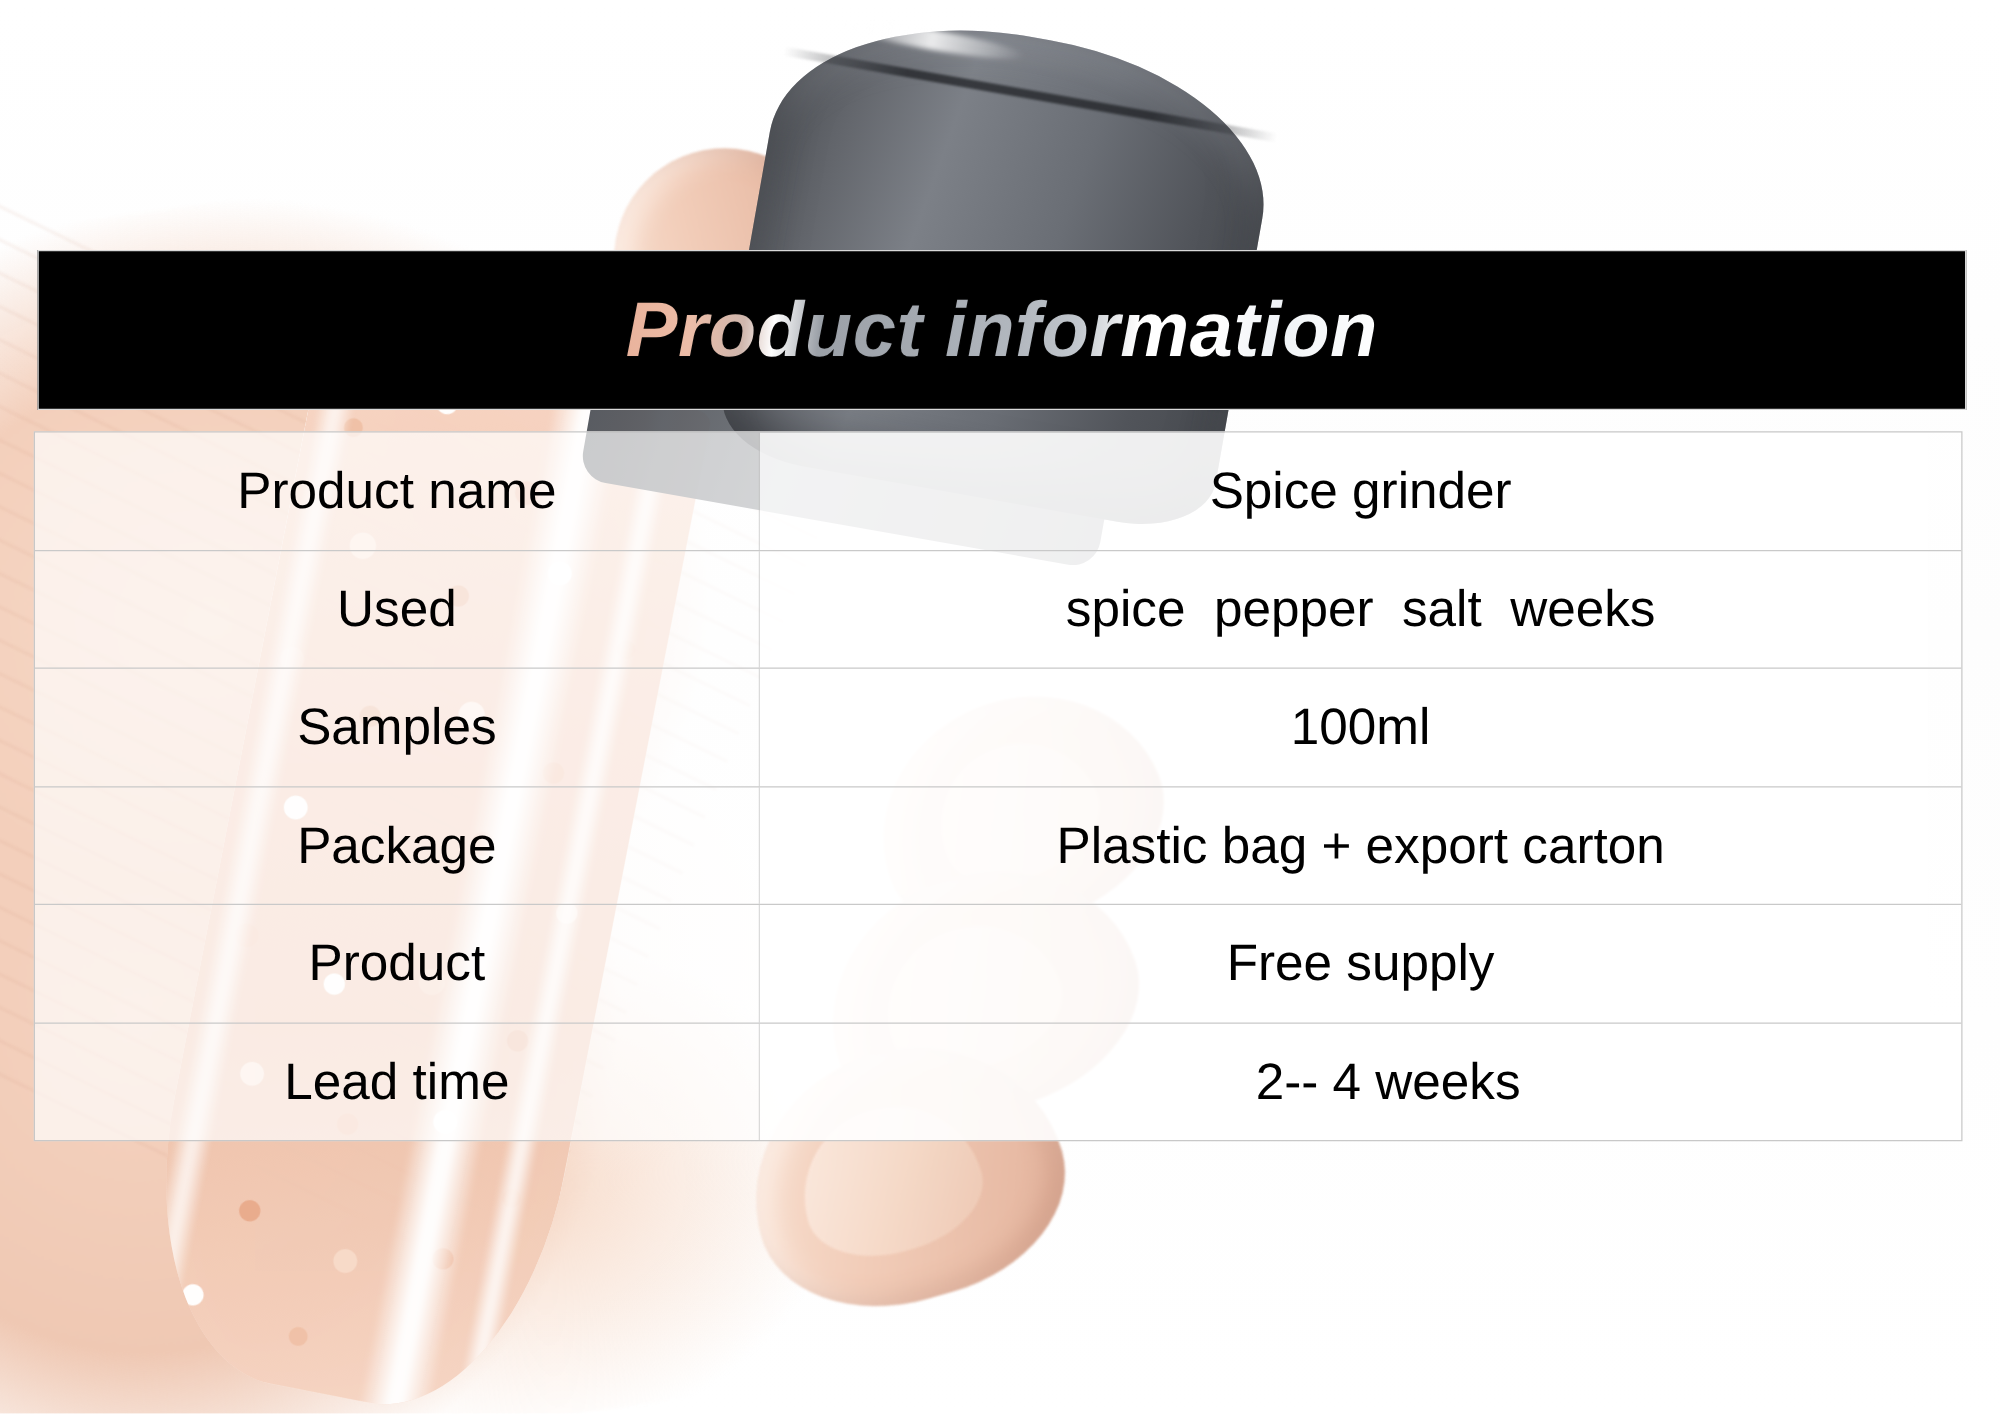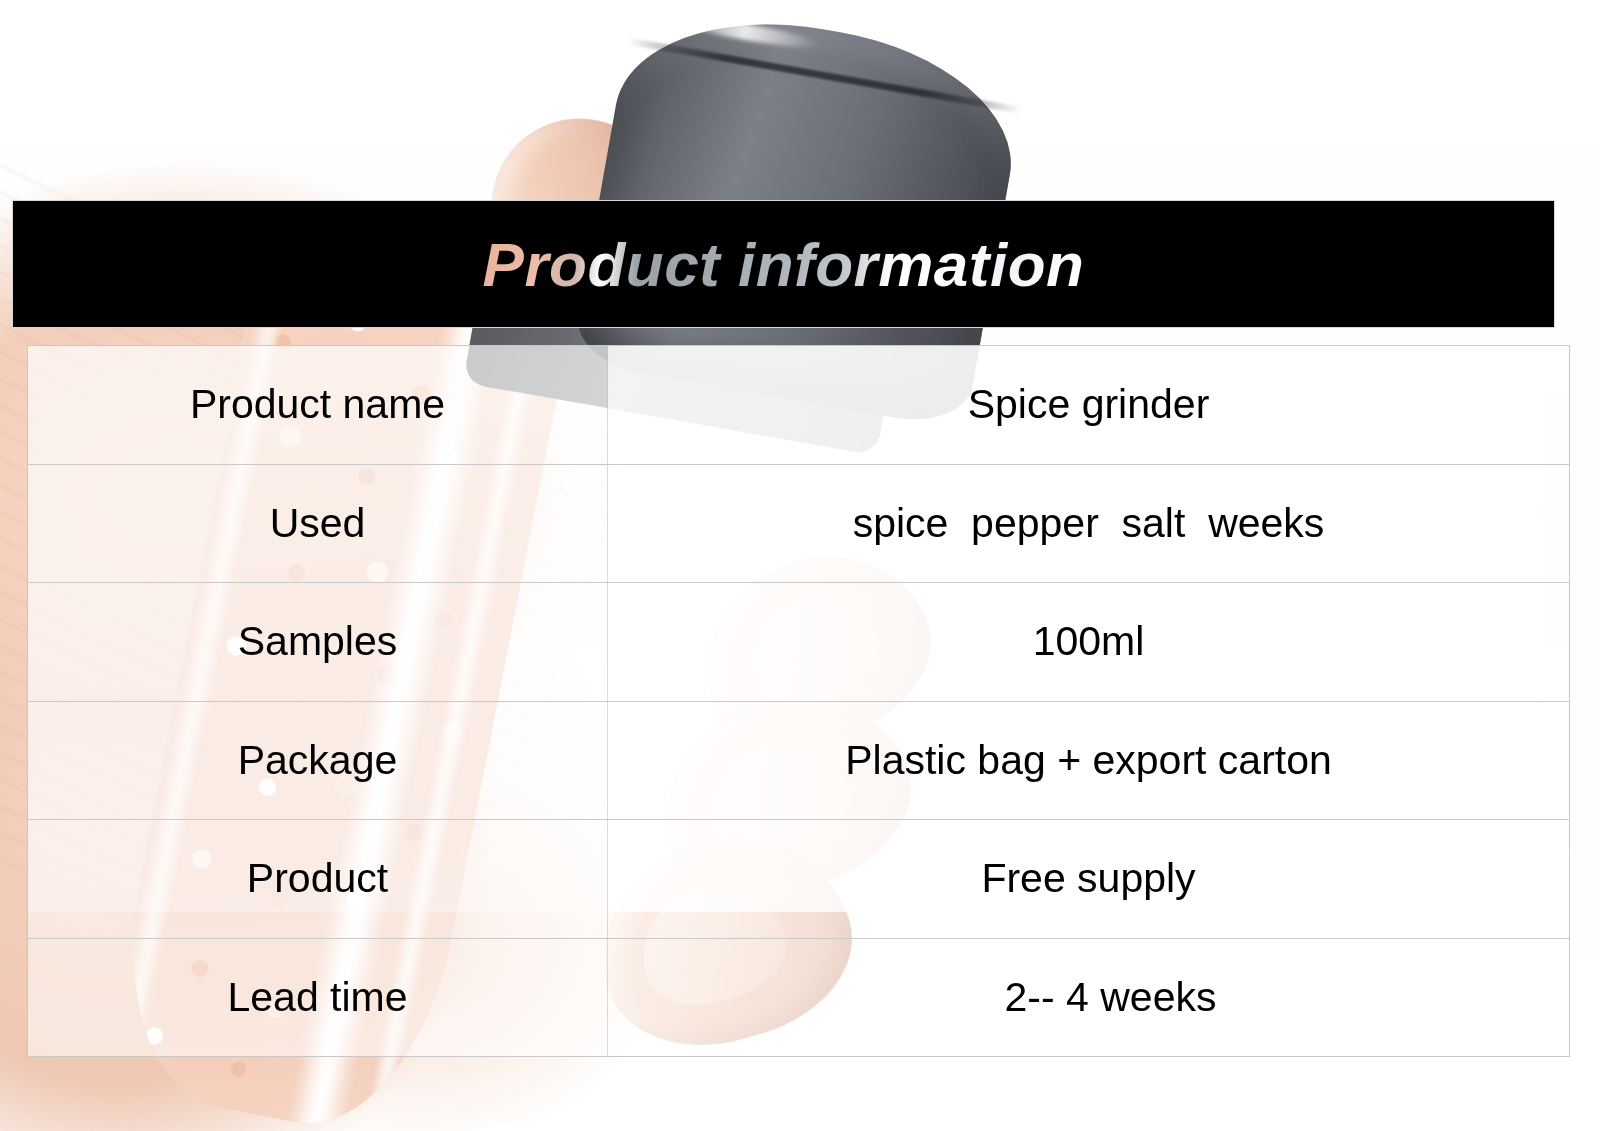--- a/index.html
+++ b/index.html
@@ -200,21 +200,21 @@
     height: 120px;
     transform: rotate(10deg);
     background: linear-gradient(100deg, #4e5157 0%, #6d7177 40%, #5a5d63 72%, #44474c 100%);
     border-radius: 10px 10px 22px 22px;
     opacity: .95;
   }
 
   
   .banner {
     position: absolute;
-    left: 12px;
+    left: 30px;
     top: 200px;
     width: 1543px;
     height: 128px;
     background: #000000;
     border: 1px solid #d8d8d8;
     box-sizing: border-box;
     display: flex;
     align-items: center;
     justify-content: center;
     overflow: hidden;
@@ -244,21 +244,21 @@
     -webkit-text-fill-color: transparent;
     text-shadow: 0 0 1px rgba(255,255,255,.12);
   }
 
   
   .spec-table {
     position: absolute;
     left: 27px;
     top: 345px;
     width: 1543px;
-    height: 712px;
+    height: 568px;
     box-sizing: border-box;
     border: 1px solid #c8c8c8;
     background: rgba(255,255,255,0.55);
     display: flex;
     flex-direction: column;
   }
   .spec-row {
     flex: 1 1 0;
     display: flex;
     border-bottom: 1px solid #c9c9c9;

